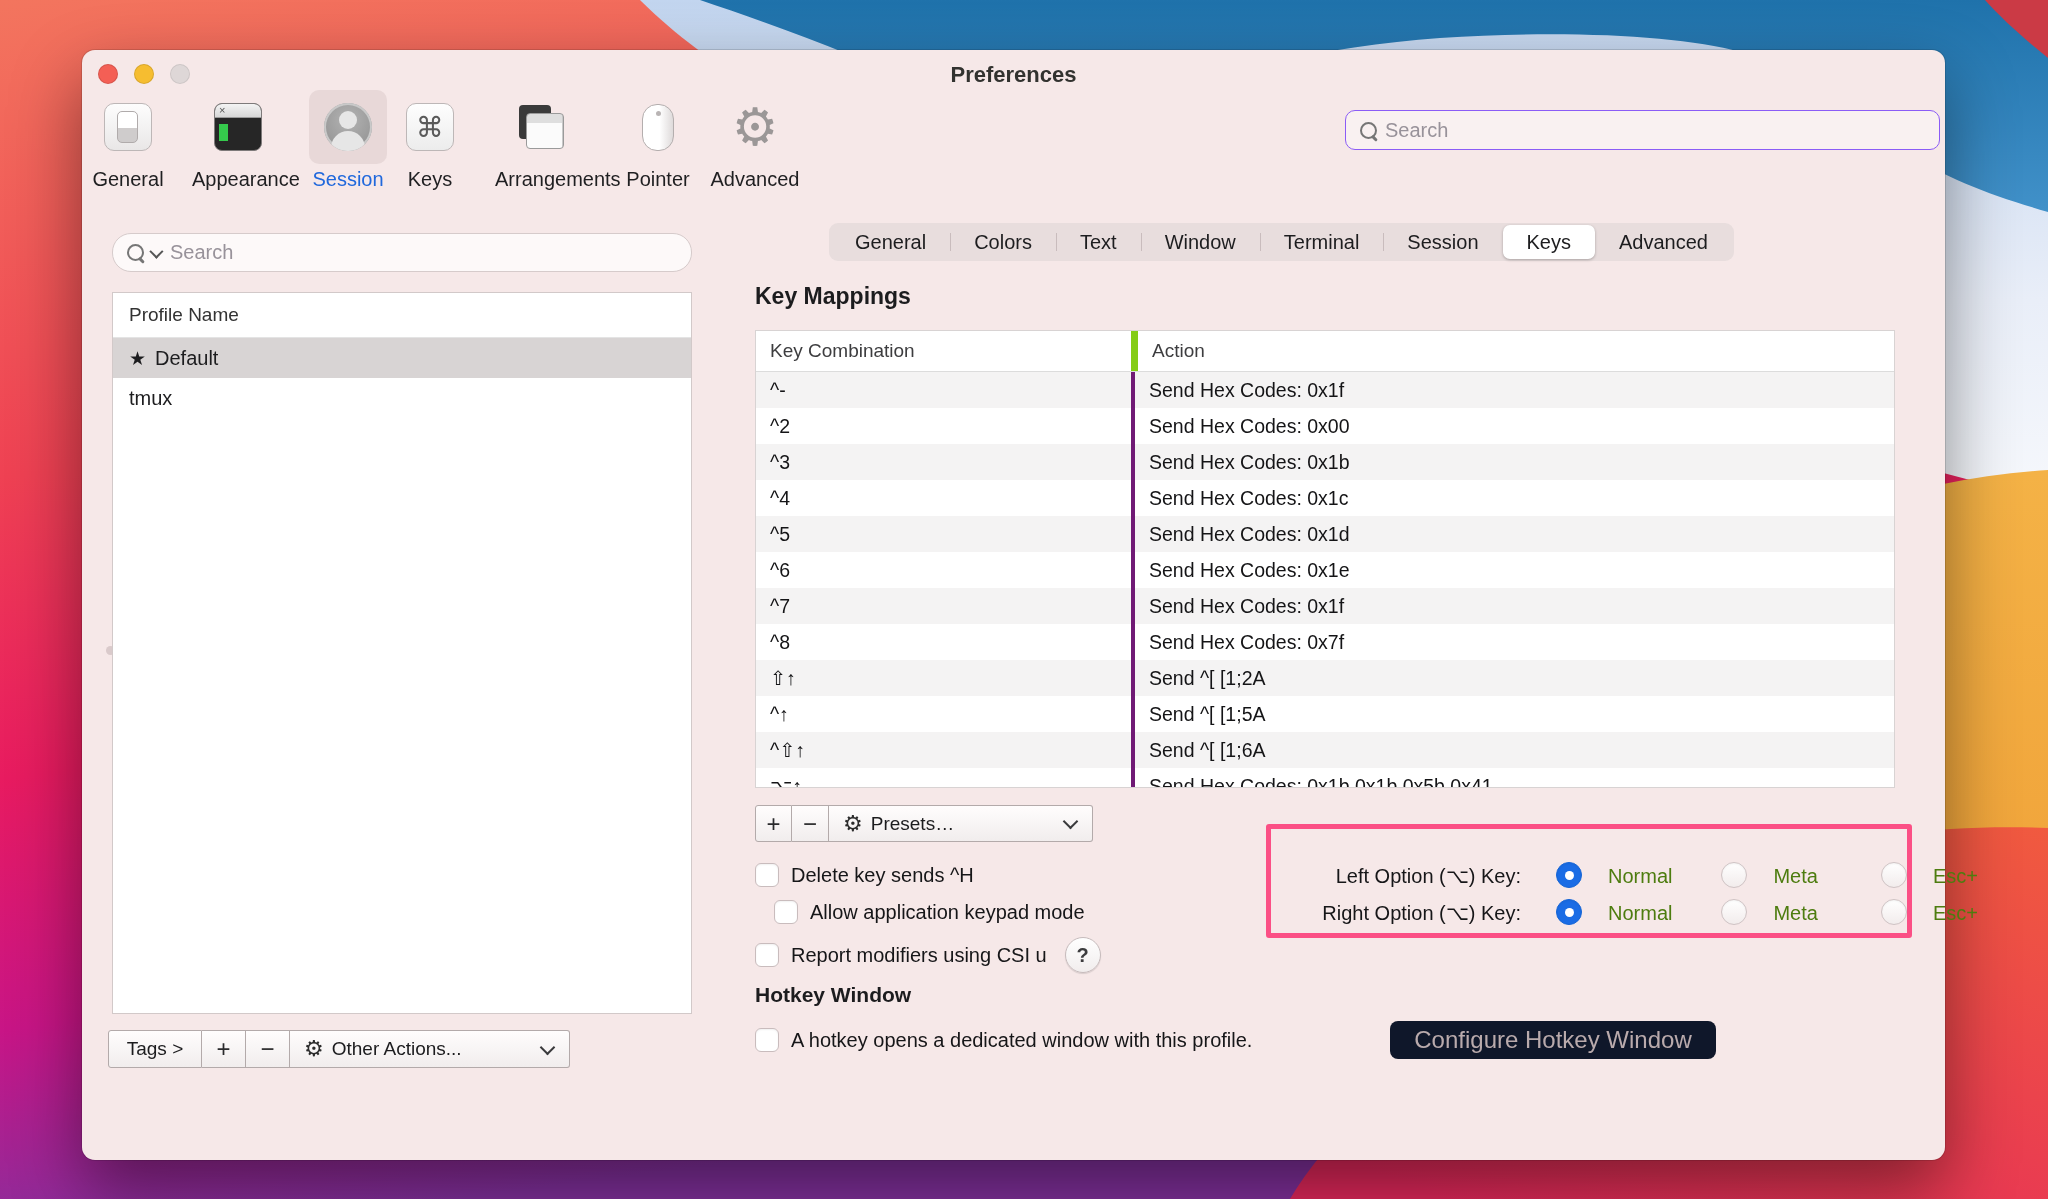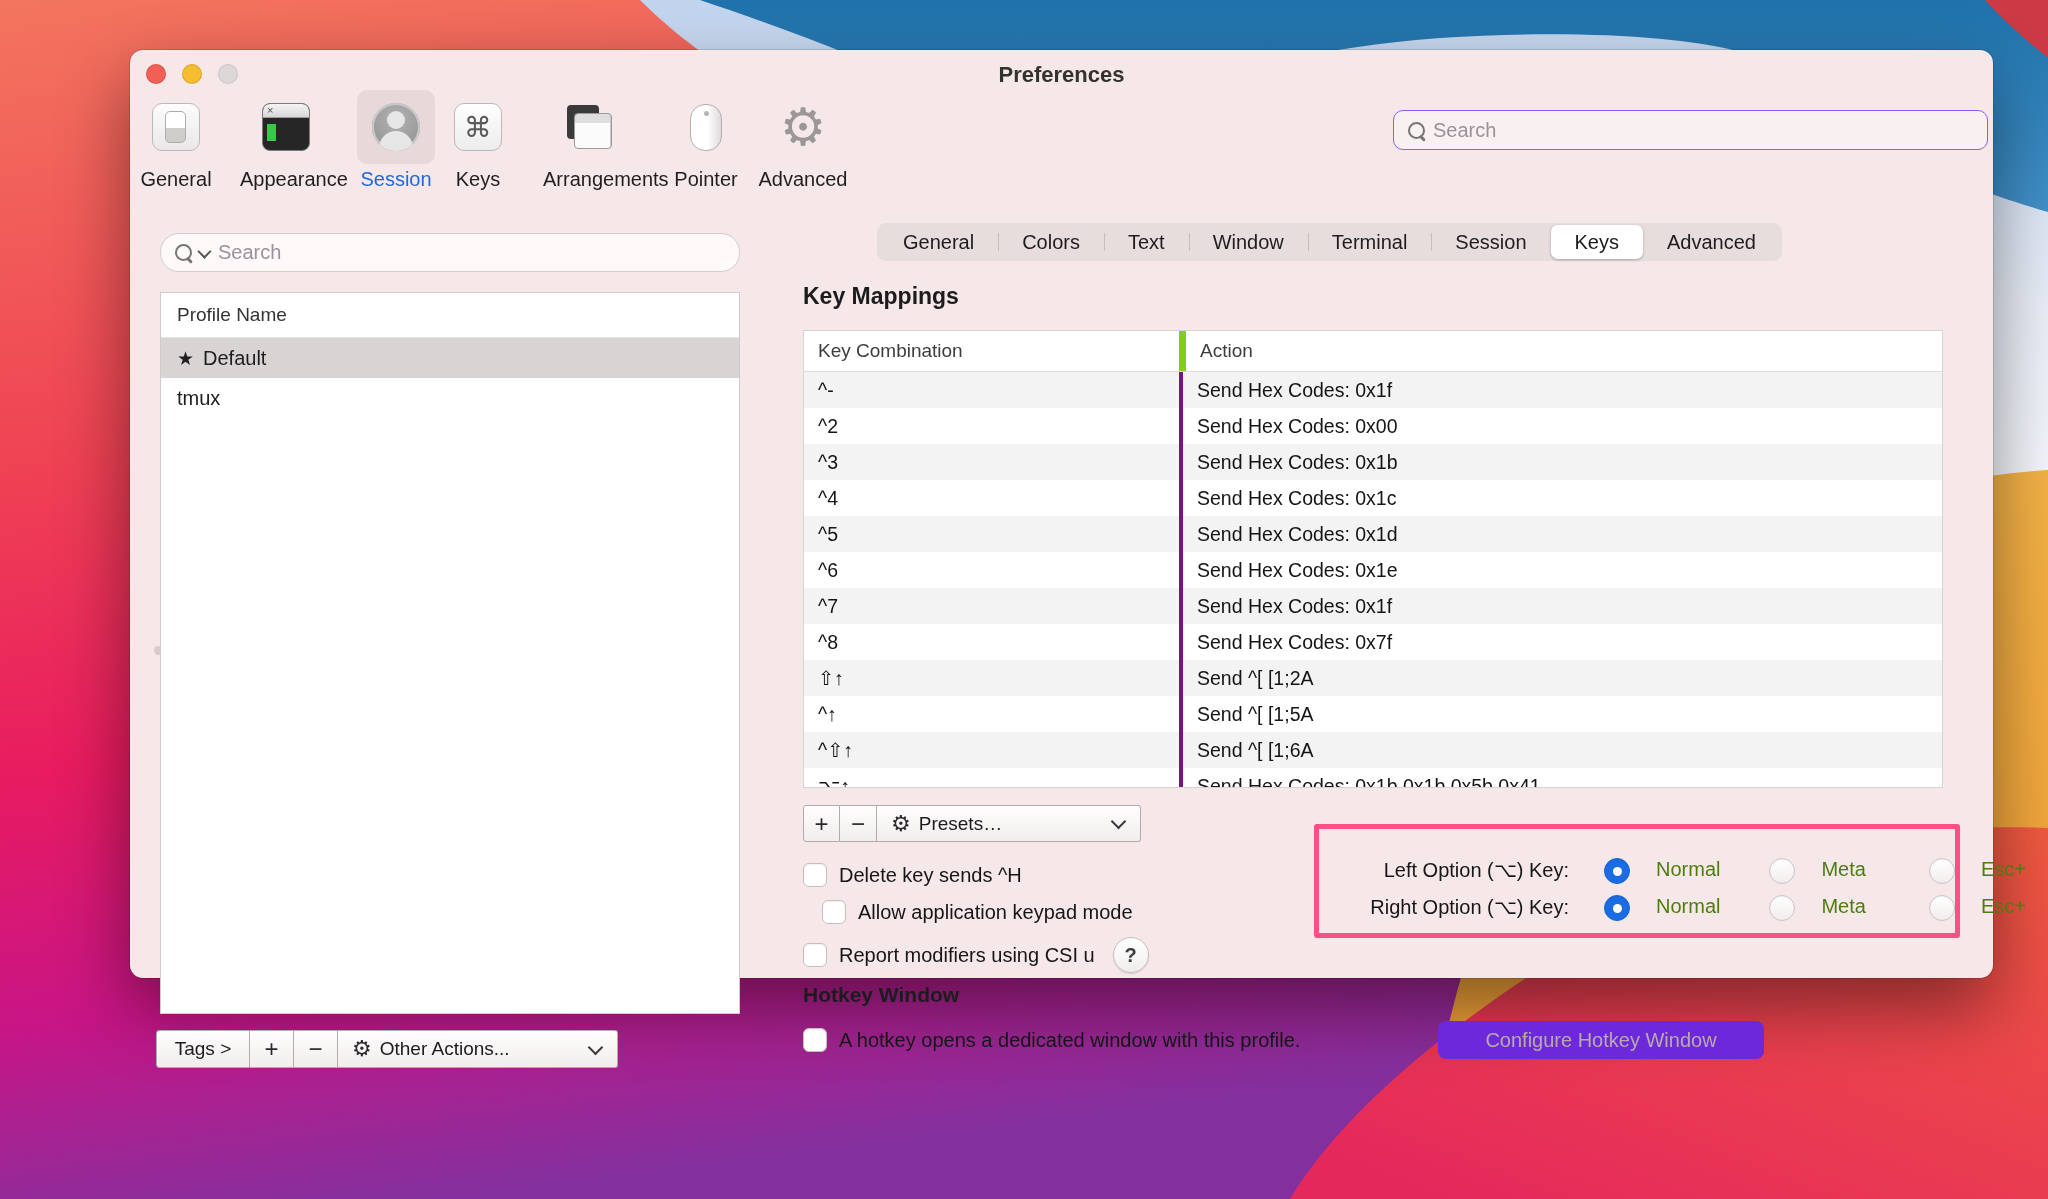--- a/index.html
+++ b/index.html
@@ -1,23 +1,23 @@
 <!DOCTYPE html>
 <html><head>
 <meta charset="utf-8">
 <style>
   html,body{margin:0;padding:0;background:#222;}
   .screen{position:relative;width:2048px;height:1199px;overflow:hidden;
     font-family:"Liberation Sans","DejaVu Sans",sans-serif;color:#1d1d1f;}
   #wallpaper{position:absolute;inset:0;}
 
   
-  .window{position:absolute;left:82px;top:50px;width:1863px;height:928px;
+  .window{position:absolute;left:82px;top:50px;width:1863px;height:1110px;
     background:#f6e8e8;border-radius:13px;
-    box-shadow:0 30px 70px rgba(0,0,0,.45),0 0 0 1px rgba(0,0,0,.12);margin-left:48px;}
+    box-shadow:0 30px 70px rgba(0,0,0,.45),0 0 0 1px rgba(0,0,0,.12);}
   .titlebar{position:absolute;left:0;top:0;right:0;height:48px;}
   .tl{position:absolute;top:14px;width:20px;height:20px;border-radius:50%;}
   .tl.red{left:16px;background:#f45f55;box-shadow:inset 0 0 0 1px rgba(0,0,0,.12);}
   .tl.yel{left:52px;background:#f6bd30;box-shadow:inset 0 0 0 1px rgba(0,0,0,.12);}
   .tl.gry{left:88px;background:#ded7d7;box-shadow:inset 0 0 0 1px rgba(0,0,0,.08);}
   .wtitle{position:absolute;left:0;right:0;top:12px;text-align:center;
     font-size:22px;font-weight:bold;color:#32322f;}
 
   
   .toolbar{position:absolute;left:0;top:40px;right:0;height:152px;}
@@ -127,34 +127,34 @@
     border:1px solid #c9bcbd;box-sizing:border-box;flex:none;
     box-shadow:inset 0 1px 2px rgba(0,0,0,.06);}
   .ck-row{position:absolute;display:flex;align-items:center;gap:12px;font-size:20px;color:#161618;}
   .helpbtn{width:34px;height:34px;border-radius:50%;border:1px solid #c6bbbc;
     background:linear-gradient(#ffffff,#f1eded);display:flex;align-items:center;
     justify-content:center;font-size:20px;font-weight:bold;color:#3c3c3e;
     box-shadow:0 1px 1px rgba(0,0,0,.12);margin-left:6px;}
 
   .optbox{position:absolute;left:1184px;top:774px;width:646px;height:114px;
     border:5px solid #fb4f85;border-radius:3px;box-sizing:border-box;}
-  .opt-row{position:absolute;left:0;right:0;height:30px;display:flex;align-items:flex-start;gap:17px;}
+  .opt-row{position:absolute;left:0;right:0;height:30px;display:flex;align-items:flex-end;gap:17px;}
   .opt-label{width:250px;text-align:right;font-size:20px;color:#161618;margin-right:18px;
     white-space:nowrap;flex:none;}
   .radio{width:26px;height:26px;border-radius:50%;box-sizing:border-box;flex:none;
     background:linear-gradient(#ffffff,#f2ecec);border:1px solid #cfc3c4;
     box-shadow:inset 0 1px 2px rgba(0,0,0,.05);}
   .radio.on{background:#1a6ce5;border-color:#1565d6;position:relative;}
   .radio.on::after{content:'';position:absolute;left:8px;top:8px;width:9px;height:9px;
     border-radius:50%;background:#fff;}
   .rlabel{font-size:20px;color:#4d7c0f;margin-left:9px;}
 
   .hk-head{position:absolute;left:673px;top:933px;font-size:21px;font-weight:bold;color:#1c1c1e;}
   .btn-disabled{position:absolute;left:1308px;top:971px;width:326px;height:38px;
-    border-radius:8px;background:#6d28d9;color:#b9aaac;font-size:20px;
+    border-radius:8px;background:#0f172a;color:#b9aaac;font-size:24px;
     display:flex;align-items:center;justify-content:center;}
 
   .split-dot{position:absolute;left:24px;top:596px;width:9px;height:9px;border-radius:50%;
     background:rgba(120,95,100,.22);}
 </style>
 </head>
 <body>
 <div class="screen">
 
 <svg id="wallpaper" viewBox="0 0 2048 1199" preserveAspectRatio="none">

